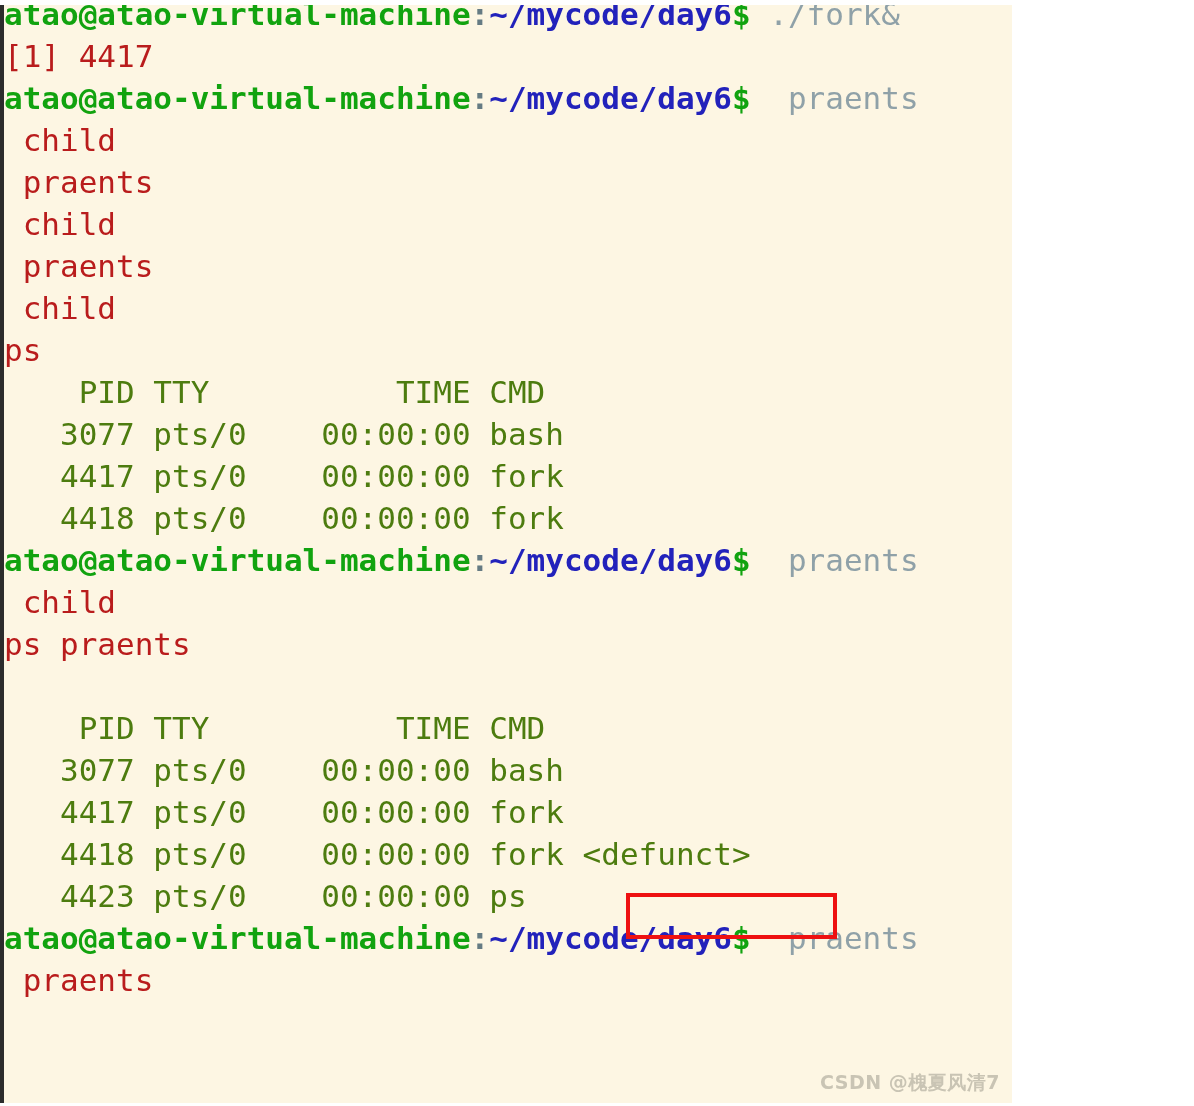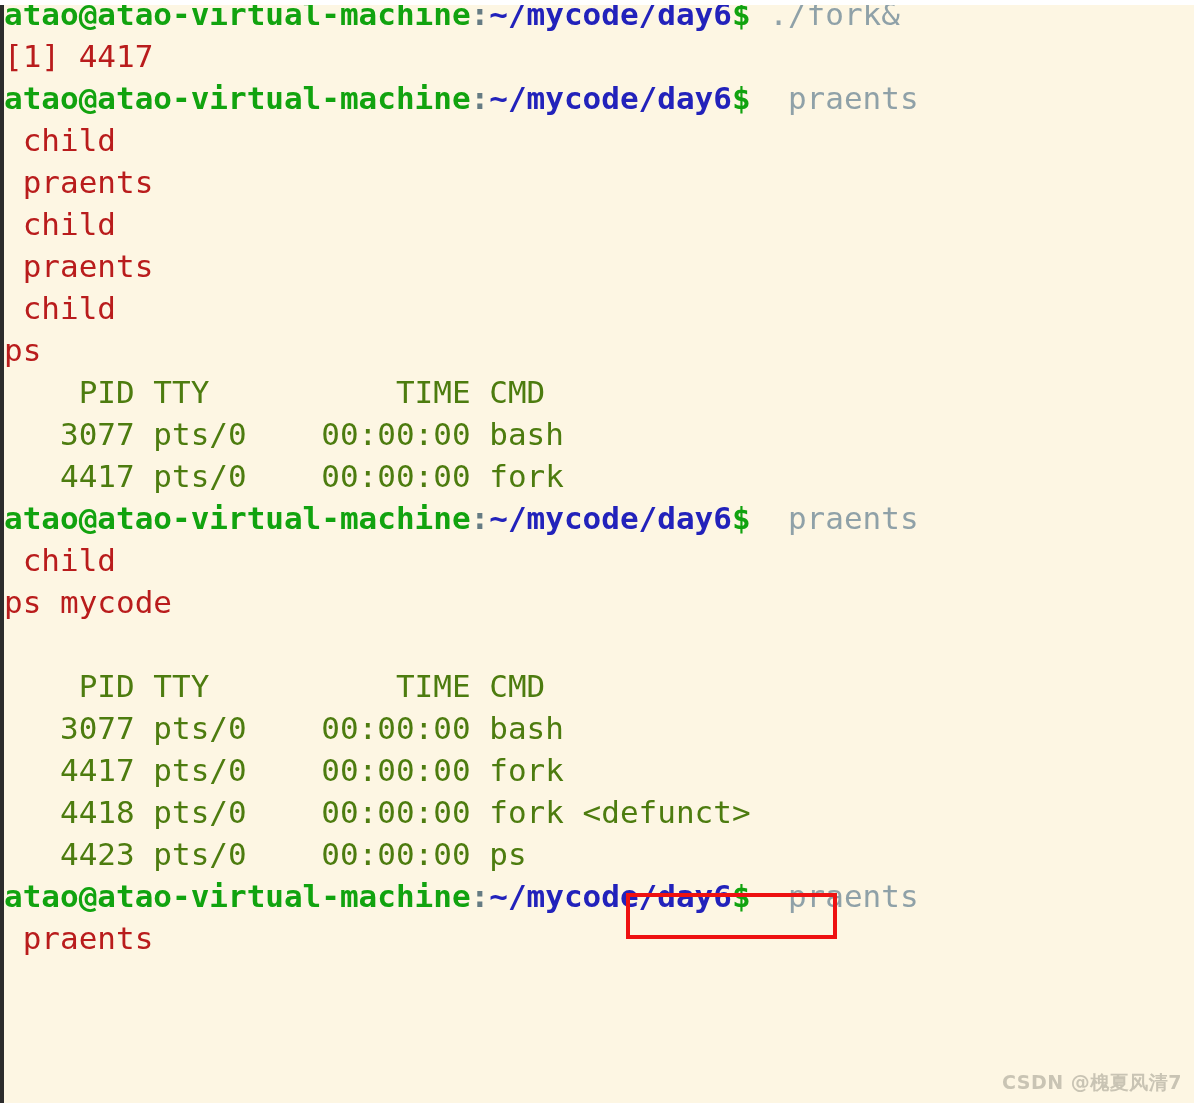--- a/index.html
+++ b/index.html
@@ -9,21 +9,21 @@
   }
   body {
     width: 1194px;
     height: 1106px;
     overflow: hidden;
     font-family: "DejaVu Sans Mono", "Liberation Mono", monospace;
   }
 
   #terminal {
     position: relative;
-    width: 1194px;
+    width: 1012px;
     height: 1106px;
     background: #fdf6e3;
     box-sizing: border-box;
     overflow: hidden;
   }
 
   
   #top-strip {
     position: absolute;
     left: 0;
@@ -132,25 +132,26 @@
     <div class="line out"> child</div>
     <div class="line out"> praents</div>
     <div class="line out"> child</div>
     <div class="line out"> praents</div>
     <div class="line out"> child</div>
     <div class="line out">ps</div>
 
     <div class="line tbl">    PID TTY          TIME CMD</div>
     <div class="line tbl">   3077 pts/0    00:00:00 bash</div>
     <div class="line tbl">   4417 pts/0    00:00:00 fork</div>
+    <div class="line tbl">   4418 pts/0    00:00:00 fork</div>
 
     <div class="line"><span class="user">atao@atao-virtual-machine</span><span class="colon">:</span><span class="path">~/mycode/day6</span><span class="dollar">$</span><span class="cmd">  praents</span></div>
 
     <div class="line out"> child</div>
-    <div class="line out">ps mycode</div>
+    <div class="line out">ps praents</div>
     <div class="line out"></div>
 
     <div class="line tbl">    PID TTY          TIME CMD</div>
     <div class="line tbl">   3077 pts/0    00:00:00 bash</div>
     <div class="line tbl">   4417 pts/0    00:00:00 fork</div>
     <div class="line tbl">   4418 pts/0    00:00:00 fork &lt;defunct&gt;</div>
     <div class="line tbl">   4423 pts/0    00:00:00 ps</div>
 
     <div class="line"><span class="user">atao@atao-virtual-machine</span><span class="colon">:</span><span class="path">~/mycode/day6</span><span class="dollar">$</span><span class="cmd">  praents</span></div>
 

